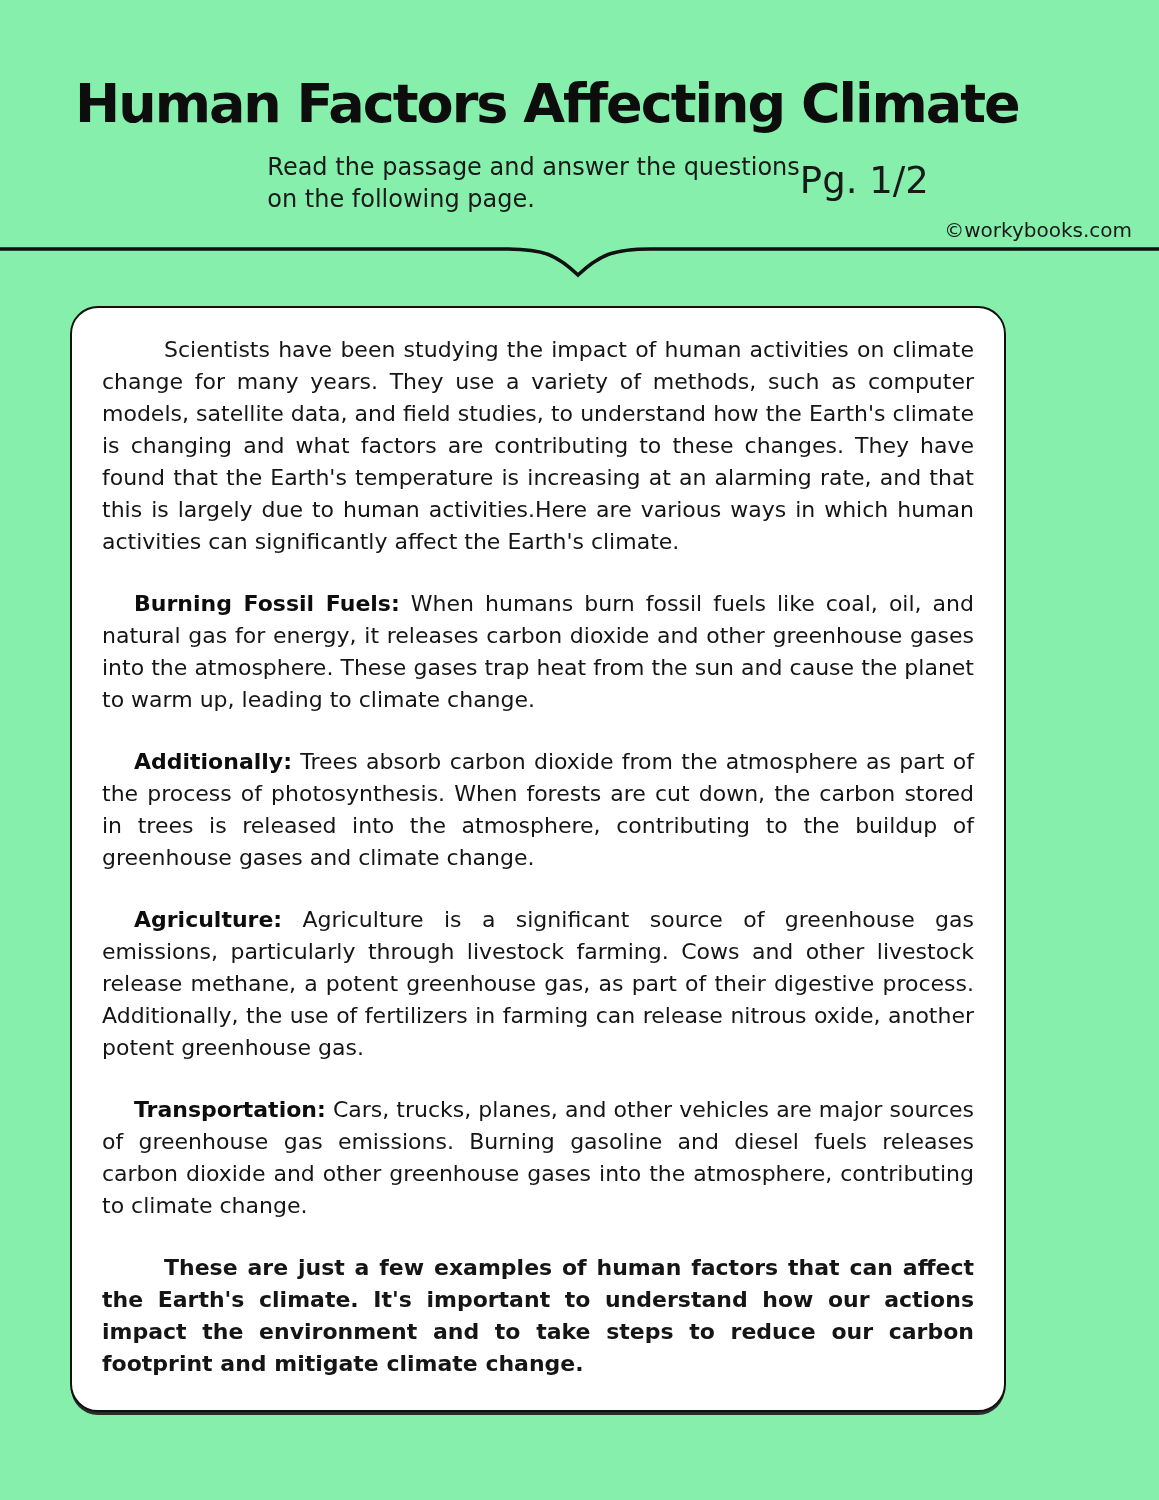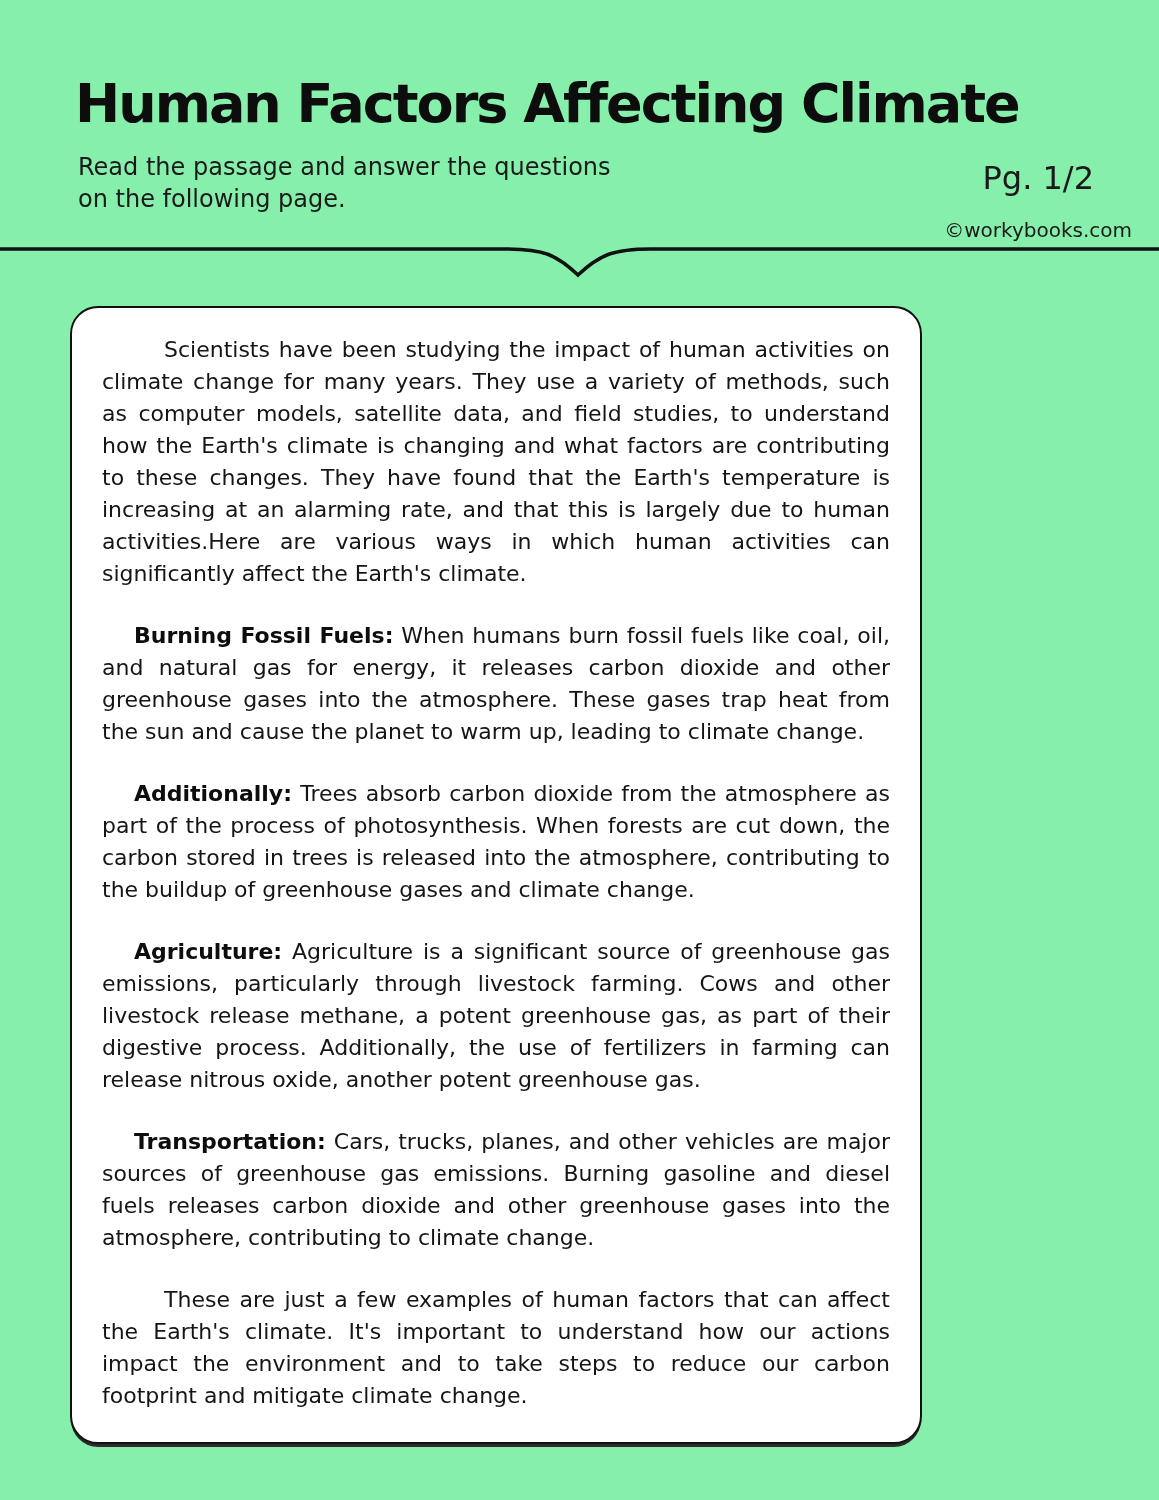--- a/index.html
+++ b/index.html
@@ -20,66 +20,67 @@
   .title {
     margin: 72px 60px 6px 75px;
     font-size: 54px;
     font-weight: bold;
     letter-spacing: -2px;
     color: #0d0d0d;
     white-space: nowrap;
   }
   .sub-row {
     display: flex;
-    justify-content: space-between;
+    justify-content: center;
     align-items: flex-start;
     padding: 10px 65px 0 78px;
+    margin-left: 24px;
   }
   .instructions {
     font-size: 24px;
     line-height: 1.35;
     color: #1a1a1a;
   }
   .page-num {
-    font-size: 32px;
+    font-size: 37px;
     margin-top: 8px;
     color: #1a1a1a;
   }
   .copyright {
     text-align: right;
     padding-right: 27px;
     font-size: 20px;
     margin-top: 2px;
     color: #1a1a1a;
   }
   
   .divider {
     display: block;
     width: 1159px;
     height: 40px;
     margin-top: 2px;
   }
   
   .passage-box {
-    width: 852px;
+    width: 936px;
     margin: 22px 0 0 70px;
     border: 2px solid #111111;
     border-radius: 28px;
     padding: 26px 30px 30px 30px;
     box-shadow: 0 4px 0 -1px #2b2b2b;
     background: #ffffff;
   }
   .para {
     font-size: 22px;
     line-height: 32px;
     text-align: justify;
     color: #151515;
     margin-bottom: 30px;
   }
-  .para:last-child { margin-bottom: 0; }
+  .para:last-child { margin-bottom: 0; font-weight: bold; }
   .para.indent { text-indent: 62px; }
   .para strong { font-weight: bold; color: #0d0d0d; margin-left: 32px; }
 </style>
 </head>
 <body>
 
 <div class="page">
 
   <header>
     <h1 class="title">Human Factors Affecting Climate</h1>

